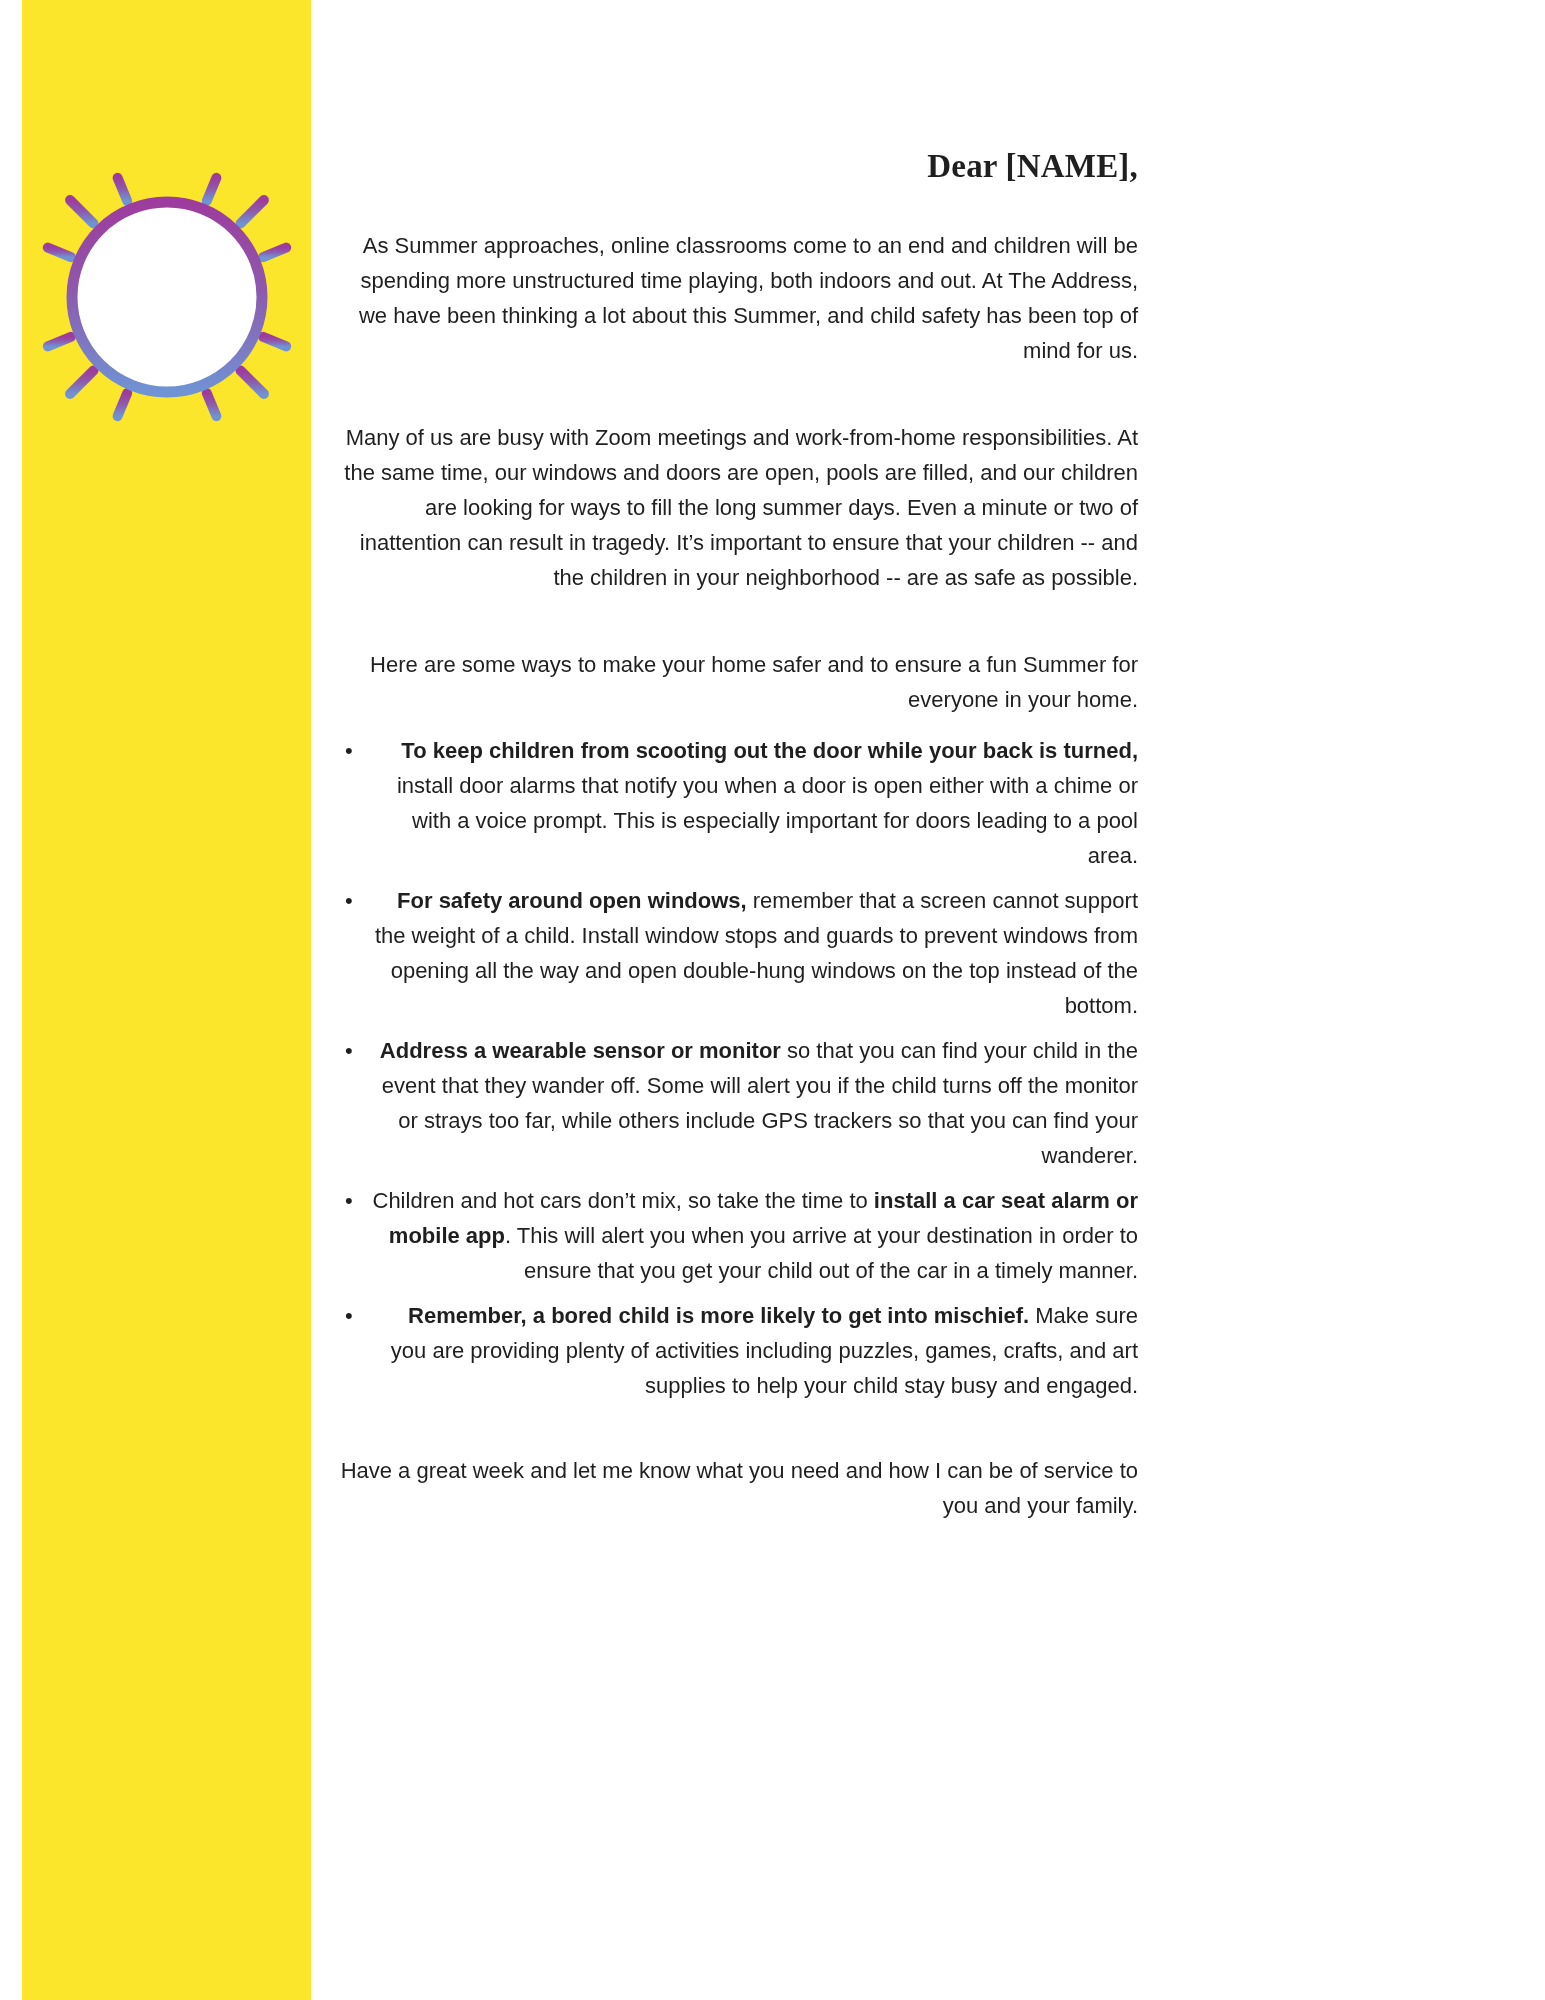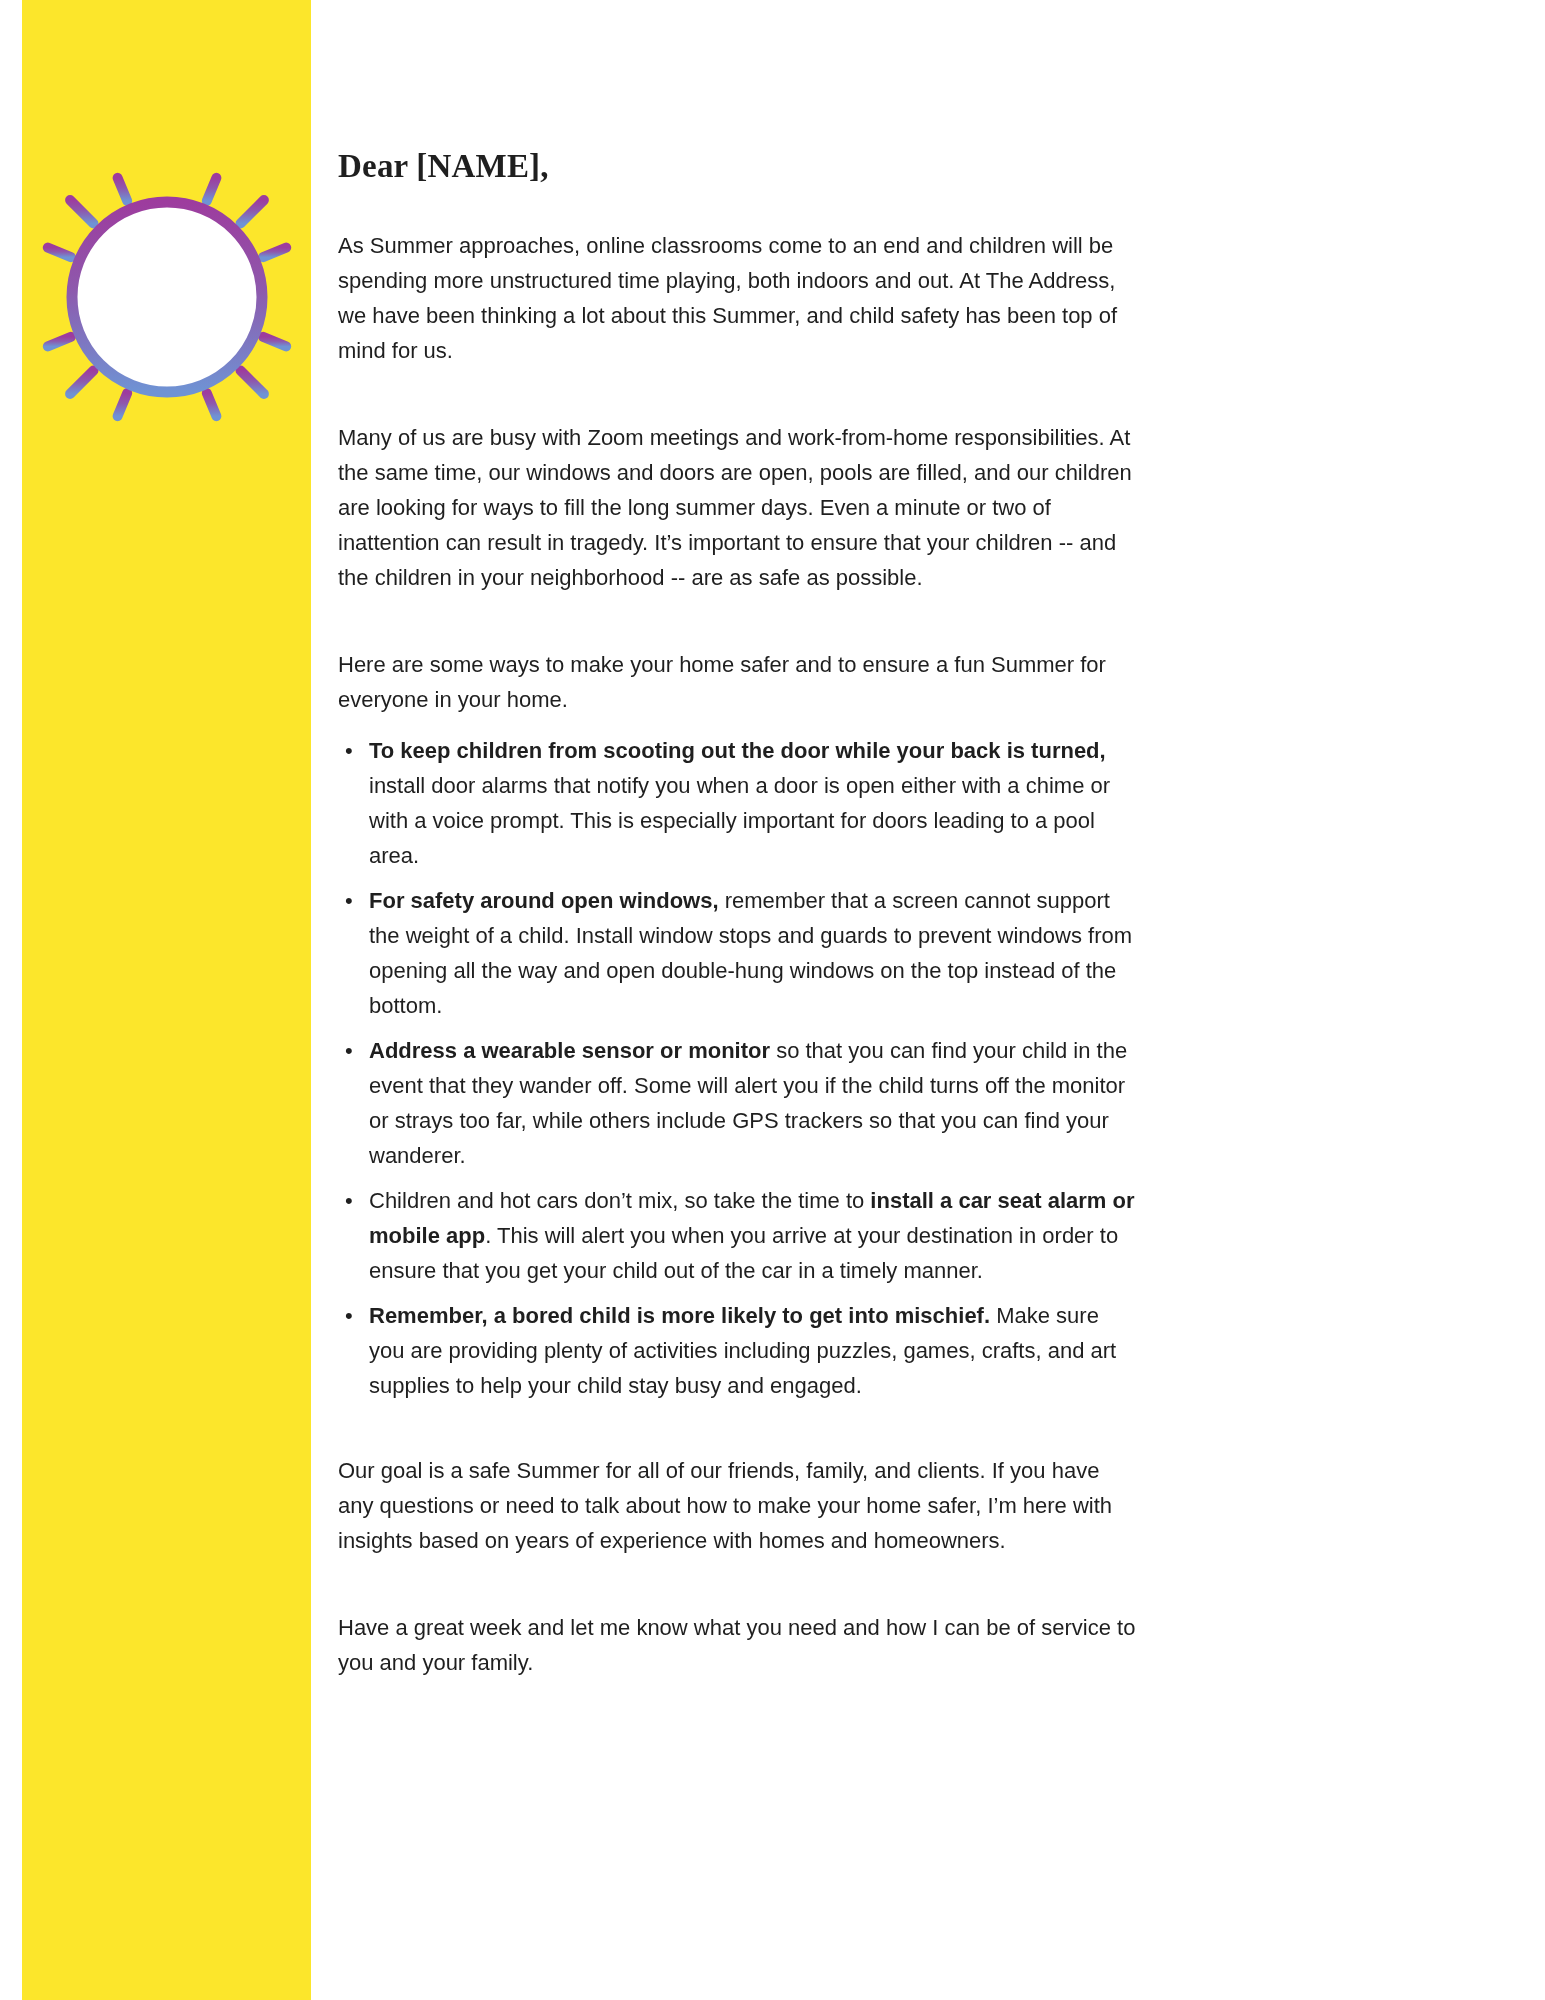--- a/index.html
+++ b/index.html
@@ -1,20 +1,20 @@
 <!DOCTYPE html>
 <html><head>
 <meta charset="utf-8">
 <style>
   html,body{margin:0;padding:0;}
   body{
     width:1545px;height:2000px;background:#ffffff;
     font-family:"Liberation Sans",sans-serif;
   }
-  .page{position:relative;width:1545px;height:2000px;overflow:hidden;background:#ffffff;}
+  .page{position:relative;width:1545px;height:2000px;overflow:hidden;background:#ffffff;text-align:right;}
 
   
   .band{position:absolute;left:22px;top:0;width:289px;height:2000px;background:#FCE62B;}
   .sun{position:absolute;left:-5px;top:147px;width:300px;height:300px;}
 
   
   .content{
     position:absolute;left:338px;top:146px;width:800px;
     color:#1F1F1F;font-size:22px;line-height:35px;
   }
@@ -84,19 +84,18 @@
 
     <ul id="tips" class="tips">
         <li><b>To keep children from scooting out the door while your back is turned,</b><span> install door alarms that notify you when a door is open either with a chime or with a voice prompt. This is especially important for doors leading to a pool area.</span></li>
         <li><b>For safety around open windows,</b><span> remember that a screen cannot support the weight of a child. Install window stops and guards to prevent windows from opening all the way and open double-hung windows on the top instead of the bottom.</span></li>
         <li><b>Address a wearable sensor or monitor</b><span> so that you can find your child in the event that they wander off. Some will alert you if the child turns off the monitor or strays too far, while others include GPS trackers so that you can find your wanderer.</span></li>
         <li><span>Children and hot cars don’t mix, so take the time to </span><b>install a car seat alarm or mobile app</b><span>. This will alert you when you arrive at your destination in order to ensure that you get your child out of the car in a timely manner.</span></li>
         <li><b>Remember, a bored child is more likely to get into mischief.</b><span> Make sure you are providing plenty of activities including puzzles, games, crafts, and art supplies to help your child stay busy and engaged.</span></li>
       </ul>
 
     <div id="closing">
-        <p>Our goal is a safe Summer for all of our friends, family, and clients. If you have any questions or need to talk about how to make your home safer, I’m here with insights based on years of experience with homes and homeowners.</p>
         <p>Have a great week and let me know what you need and how I can be of service to you and your family.</p>
       </div>
 
   </main>
 
 </div>
 
 </body></html>

